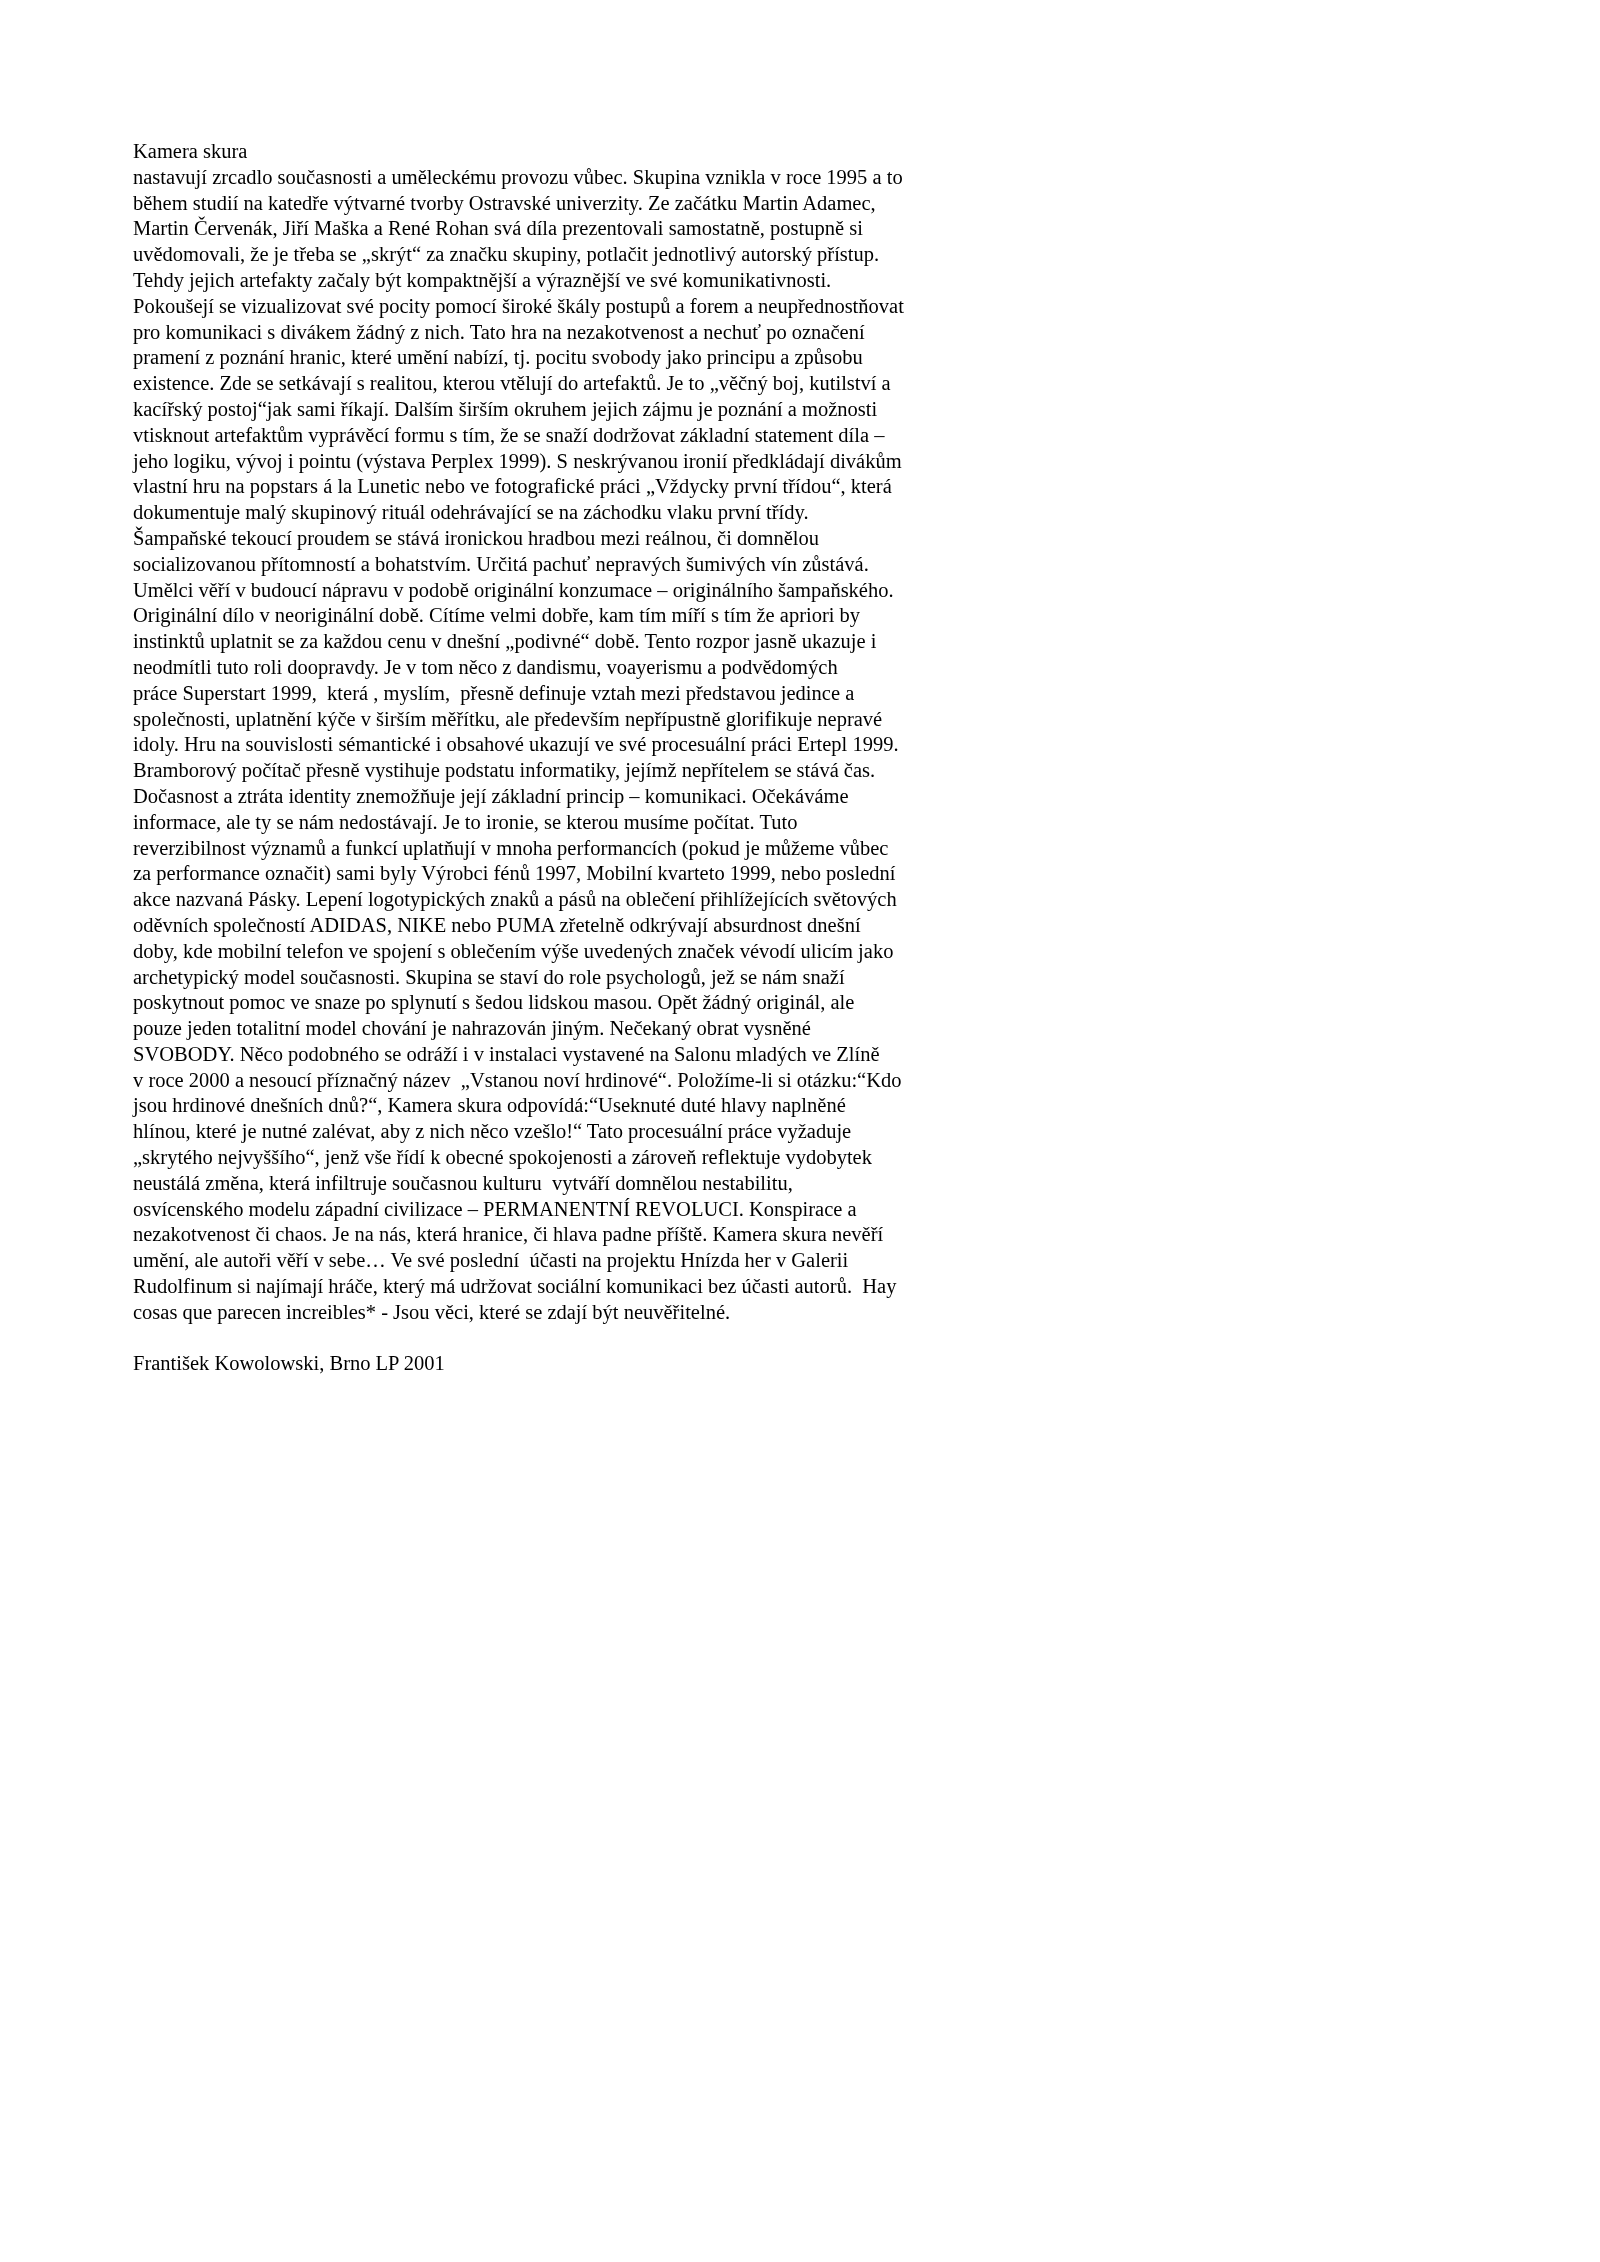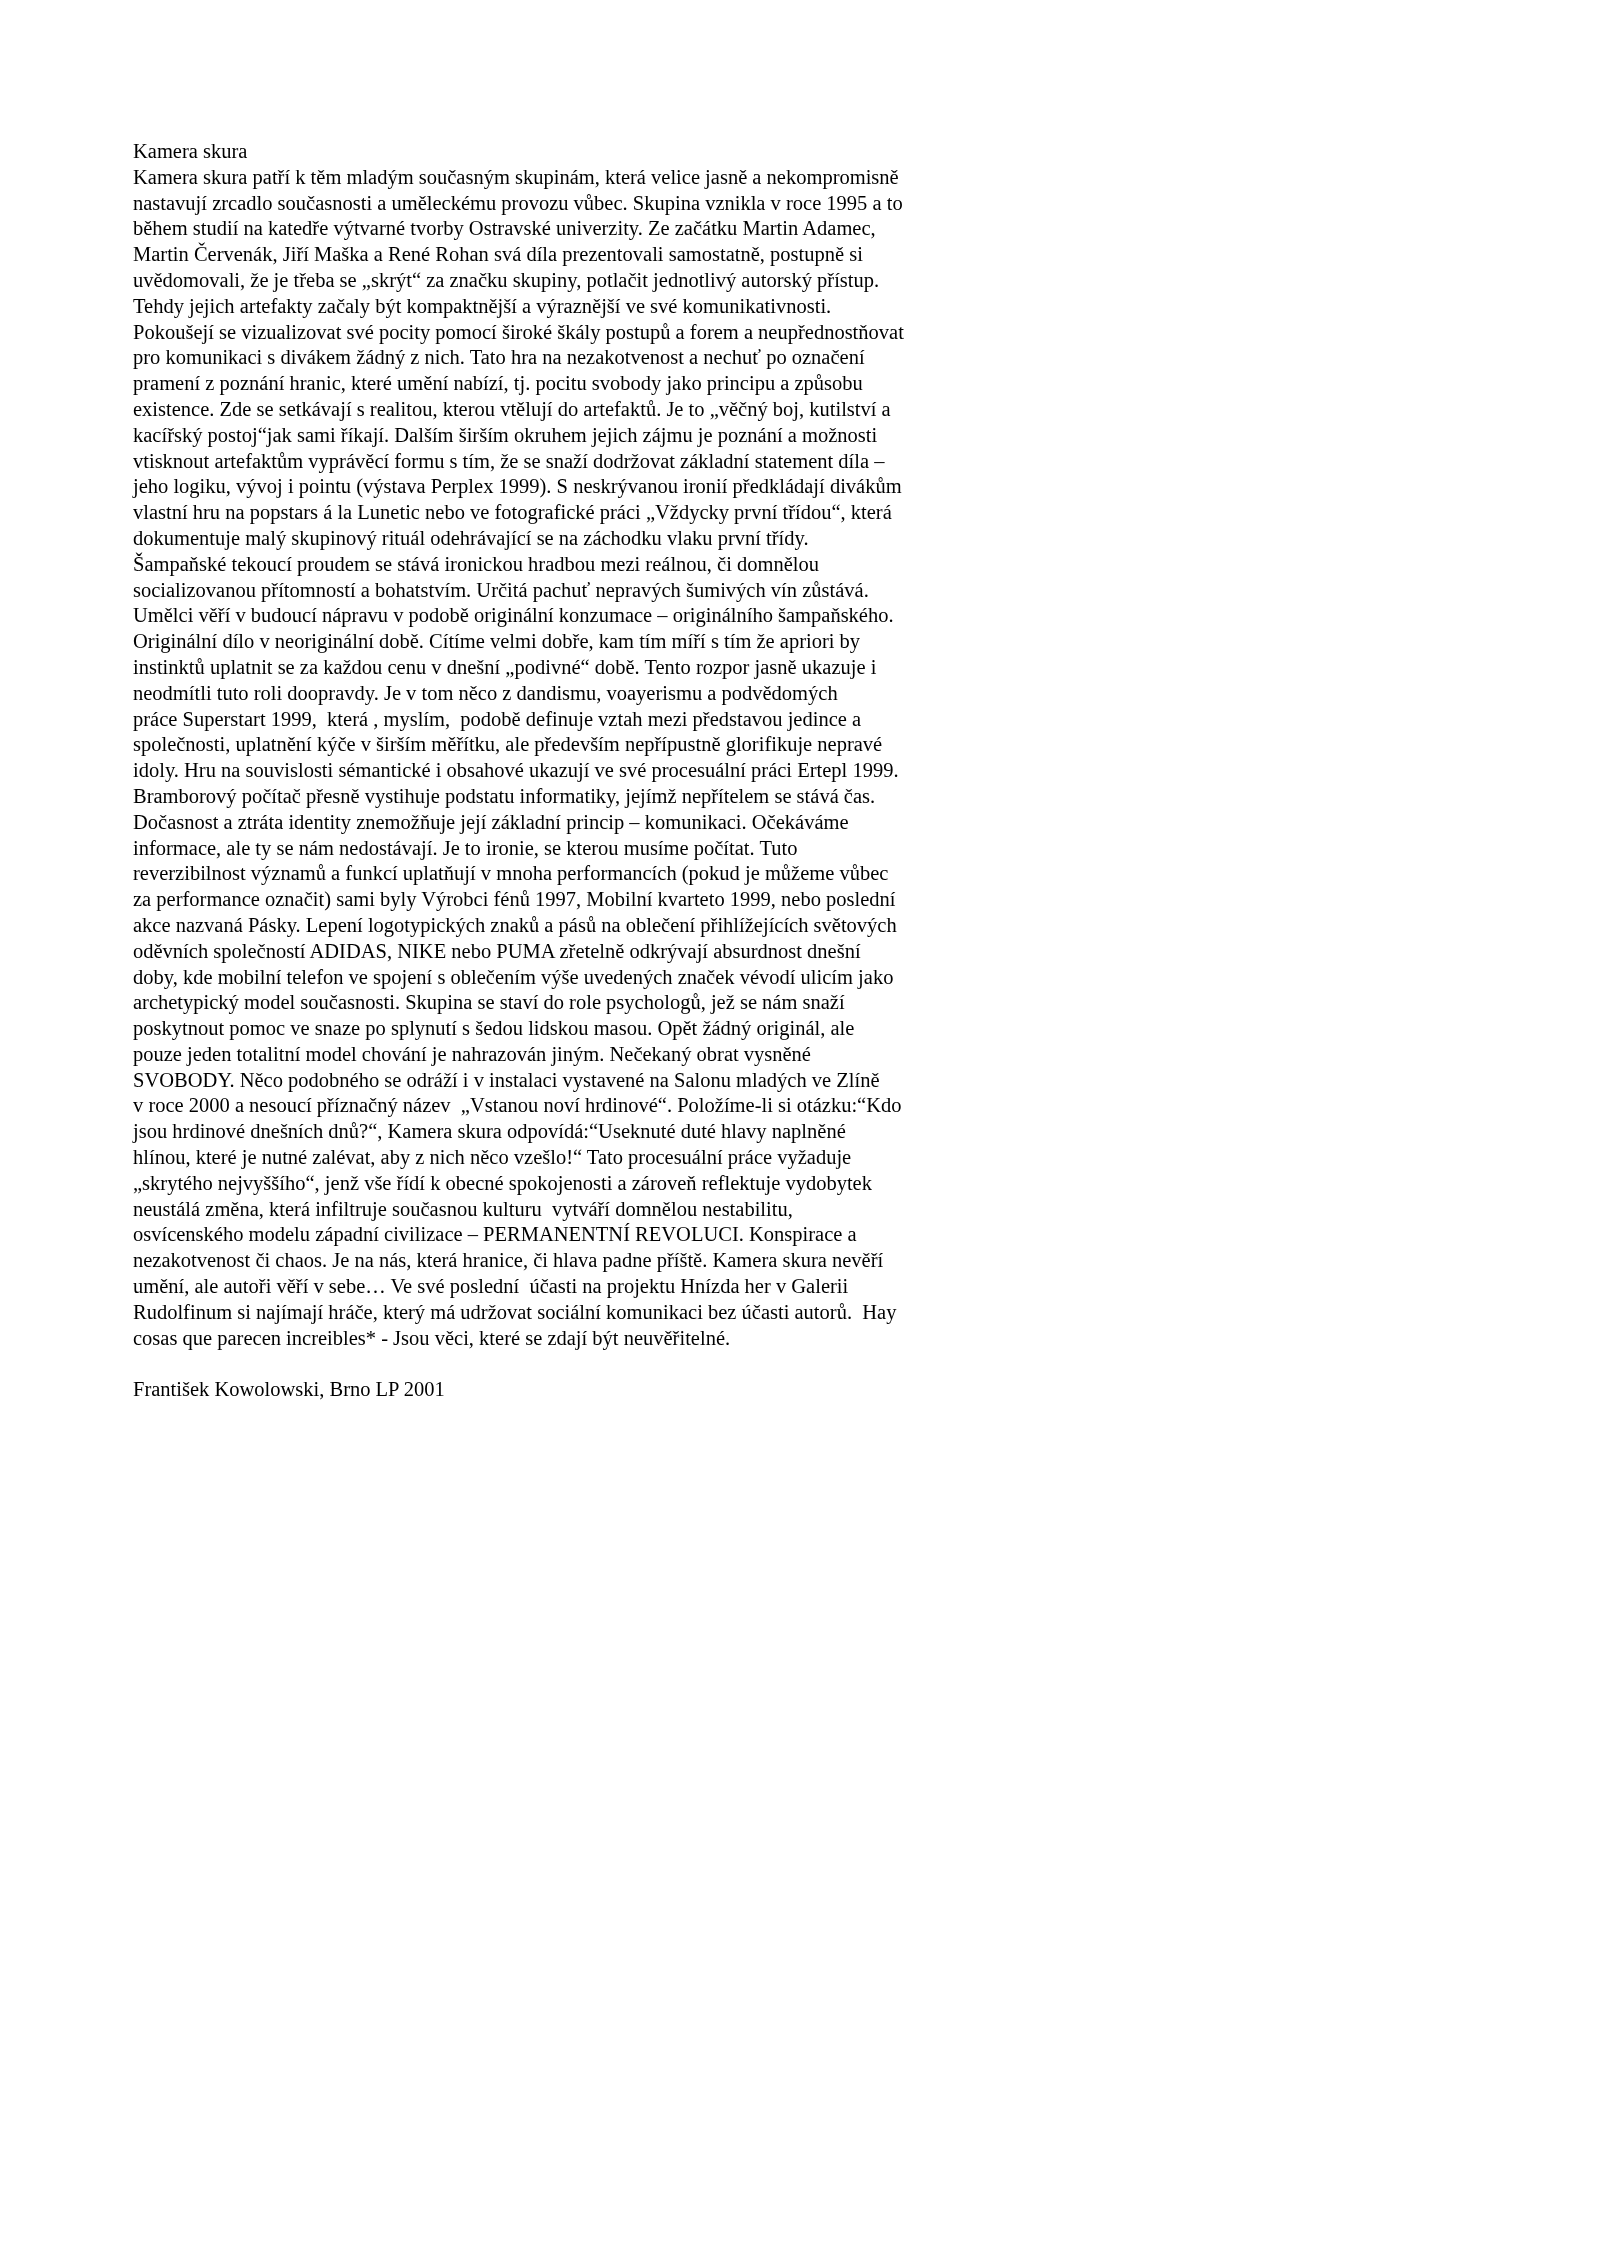--- a/index.html
+++ b/index.html
@@ -32,42 +32,41 @@
     white-space: pre;
   }
 </style>
 </head>
 <body>
 
 <div class="page">
   <div class="text-block">
     <div class="line">Kamera skura</div>
     <div id="document-body">
-        <div class="line">Kamera skura patří k těm mladým současným skupinám, která velice jasně a nekompromisně</div>
         <div class="line">nastavují zrcadlo současnosti a uměleckému provozu vůbec. Skupina vznikla v roce 1995 a to</div>
         <div class="line">během studií na katedře výtvarné tvorby Ostravské univerzity. Ze začátku Martin Adamec,</div>
         <div class="line">Martin Červenák, Jiří Maška a René Rohan svá díla prezentovali samostatně, postupně si</div>
         <div class="line">uvědomovali, že je třeba se „skrýt“ za značku skupiny, potlačit jednotlivý autorský přístup.</div>
         <div class="line">Tehdy jejich artefakty začaly být kompaktnější a výraznější ve své komunikativnosti.</div>
         <div class="line">Pokoušejí se vizualizovat své pocity pomocí široké škály postupů a forem a neupřednostňovat</div>
         <div class="line">pro komunikaci s divákem žádný z nich. Tato hra na nezakotvenost a nechuť po označení</div>
         <div class="line">pramení z poznání hranic, které umění nabízí, tj. pocitu svobody jako principu a způsobu</div>
         <div class="line">existence. Zde se setkávají s realitou, kterou vtělují do artefaktů. Je to „věčný boj, kutilství a</div>
         <div class="line">kacířský postoj“jak sami říkají. Dalším širším okruhem jejich zájmu je poznání a možnosti</div>
         <div class="line">vtisknout artefaktům vyprávěcí formu s tím, že se snaží dodržovat základní statement díla –</div>
         <div class="line">jeho logiku, vývoj i pointu (výstava Perplex 1999). S neskrývanou ironií předkládají divákům</div>
         <div class="line">vlastní hru na popstars á la Lunetic nebo ve fotografické práci „Vždycky první třídou“, která</div>
         <div class="line">dokumentuje malý skupinový rituál odehrávající se na záchodku vlaku první třídy.</div>
         <div class="line">Šampaňské tekoucí proudem se stává ironickou hradbou mezi reálnou, či domnělou</div>
         <div class="line">socializovanou přítomností a bohatstvím. Určitá pachuť nepravých šumivých vín zůstává.</div>
         <div class="line">Umělci věří v budoucí nápravu v podobě originální konzumace – originálního šampaňského.</div>
         <div class="line">Originální dílo v neoriginální době. Cítíme velmi dobře, kam tím míří s tím že apriori by</div>
         <div class="line">instinktů uplatnit se za každou cenu v dnešní „podivné“ době. Tento rozpor jasně ukazuje i</div>
         <div class="line">neodmítli tuto roli doopravdy. Je v tom něco z dandismu, voayerismu a podvědomých</div>
-        <div class="line">práce Superstart 1999,  která , myslím,  podobě definuje vztah mezi představou jedince a</div>
+        <div class="line">práce Superstart 1999,  která , myslím,  přesně definuje vztah mezi představou jedince a</div>
         <div class="line">společnosti, uplatnění kýče v širším měřítku, ale především nepřípustně glorifikuje nepravé</div>
         <div class="line">idoly. Hru na souvislosti sémantické i obsahové ukazují ve své procesuální práci Ertepl 1999.</div>
         <div class="line">Bramborový počítač přesně vystihuje podstatu informatiky, jejímž nepřítelem se stává čas.</div>
         <div class="line">Dočasnost a ztráta identity znemožňuje její základní princip – komunikaci. Očekáváme</div>
         <div class="line">informace, ale ty se nám nedostávají. Je to ironie, se kterou musíme počítat. Tuto</div>
         <div class="line">reverzibilnost významů a funkcí uplatňují v mnoha performancích (pokud je můžeme vůbec</div>
         <div class="line">za performance označit) sami byly Výrobci fénů 1997, Mobilní kvarteto 1999, nebo poslední</div>
         <div class="line">akce nazvaná Pásky. Lepení logotypických znaků a pásů na oblečení přihlížejících světových</div>
         <div class="line">oděvních společností ADIDAS, NIKE nebo PUMA zřetelně odkrývají absurdnost dnešní</div>
         <div class="line">doby, kde mobilní telefon ve spojení s oblečením výše uvedených značek vévodí ulicím jako</div>

